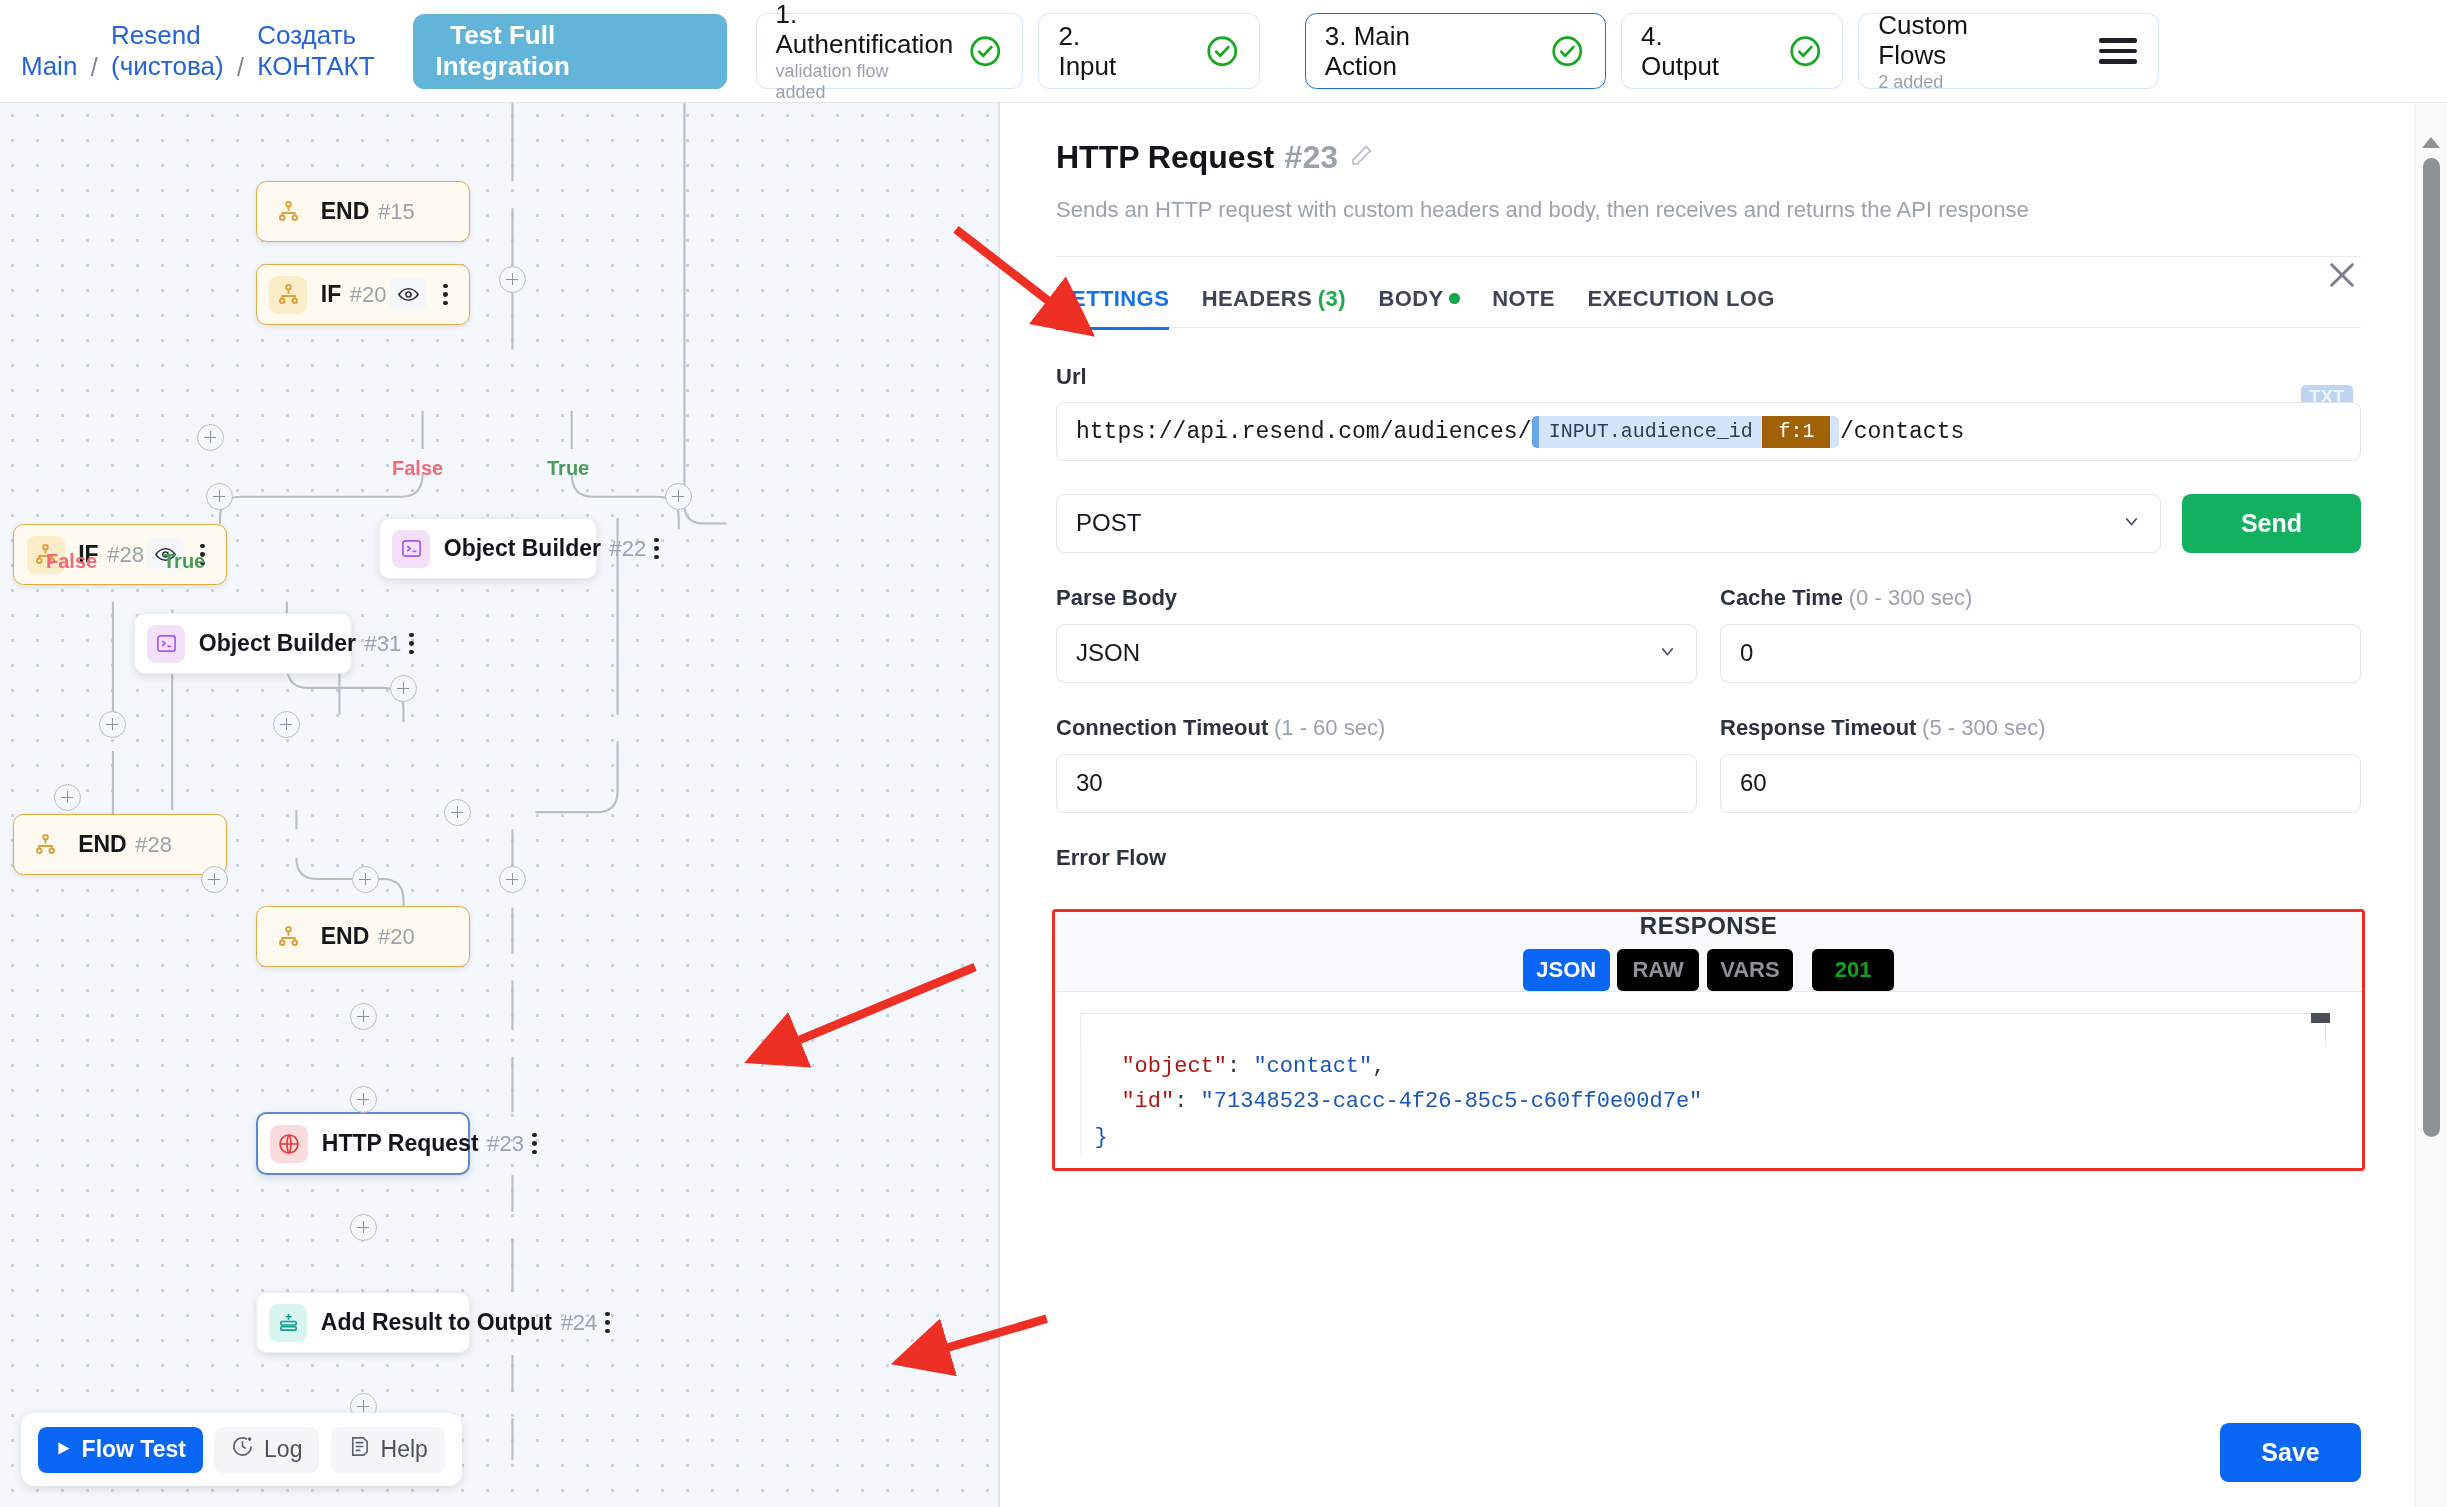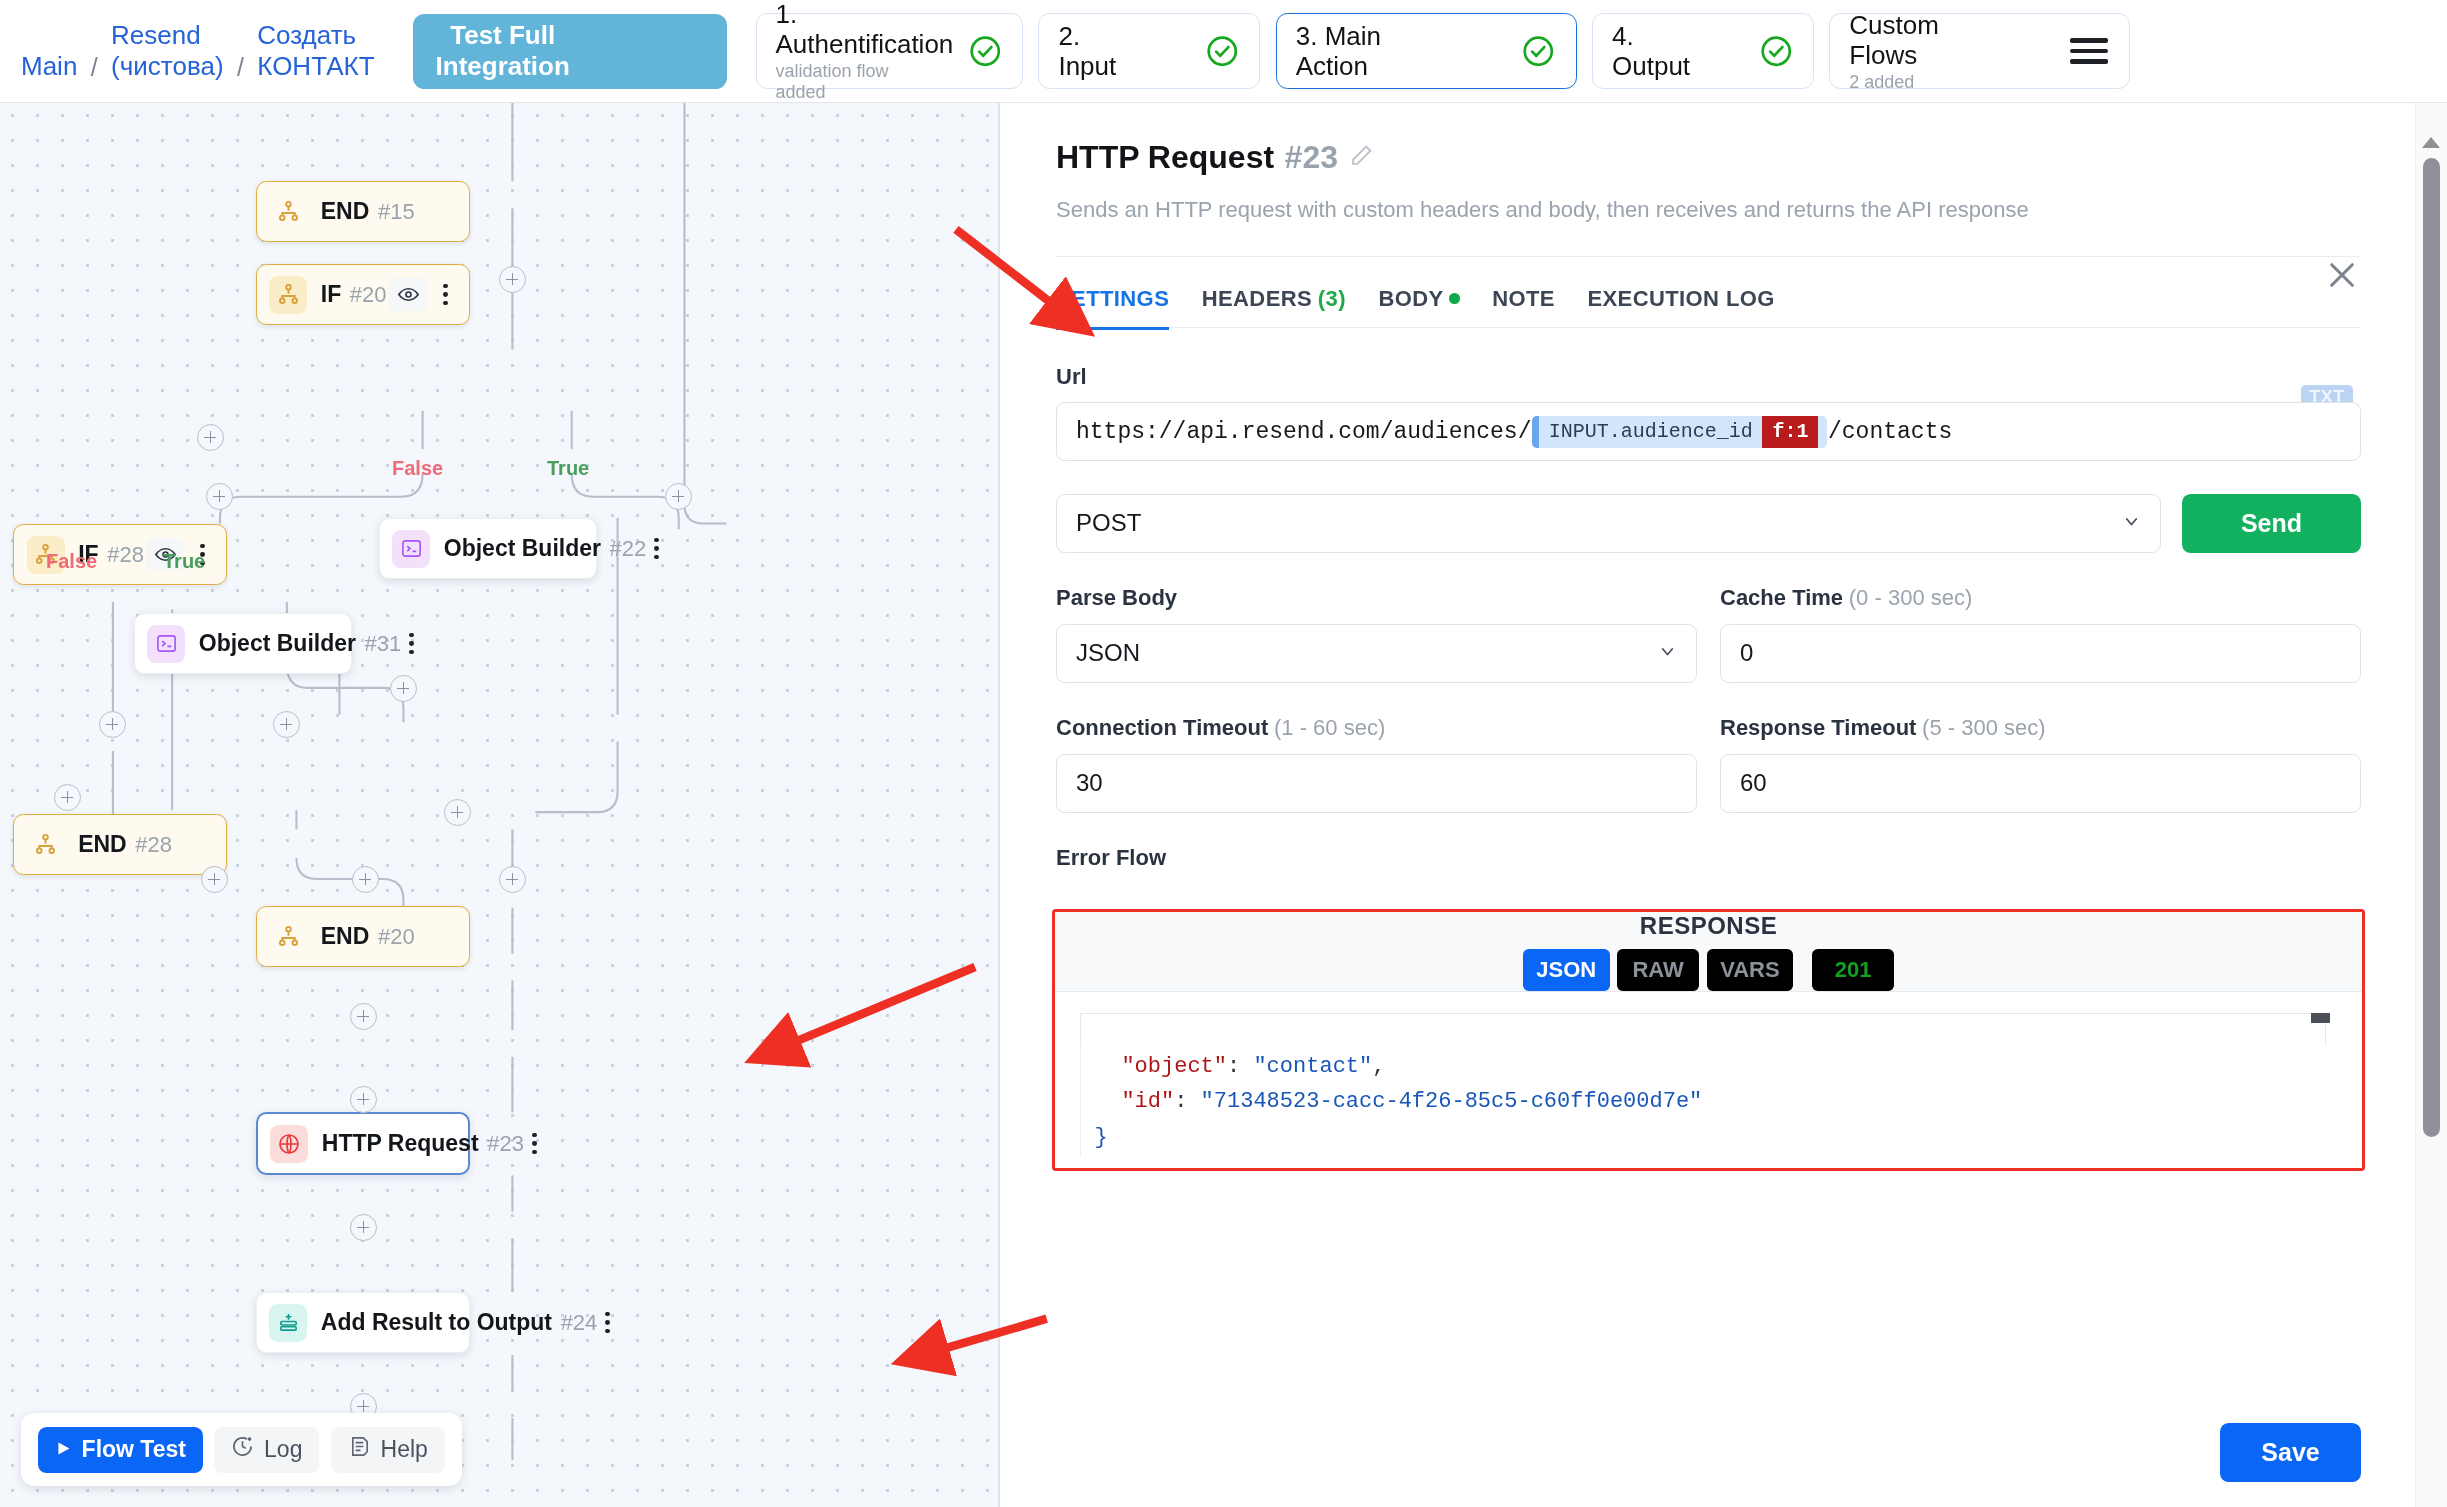--- a/index.html
+++ b/index.html
@@ -30,21 +30,21 @@
   }
 
   .steps { display: flex; align-items: center; gap: 15.3px; margin-left: 29px; flex: 0 0 auto; }
   .step {
     position: relative;
     min-width: 222px; height: 76px; border-radius: 11.5px;
     border: 1px solid #d6e3f5; background: #fff;
     display: flex; align-items: center; justify-content: space-between;
     padding: 0 21px 0 19px; cursor: pointer;
   }
-  .step.active { border: 1.9px solid #1b6fd4; }
+  .step.active { border: 1.9px solid #1b6fd4; margin-left: 29px; }
   .step.wide { min-width: 301px; }
   .step-txt { display: flex; flex-direction: column; }
   .step-title { font-size: 26px; color: #121417; line-height: 1.16; white-space: pre-line; }
   .step-sub { font-size: 18px; color: #9aa3ad; line-height: 1.15; white-space: pre-line; margin-top: 1.9px; }
   .check { width: 32.5px; height: 32.5px; flex: 0 0 auto; margin-left: 15.3px; }
   .burger { width: 38px; flex: 0 0 auto; margin-left: 17px; }
   .burger span { display: block; height: 4.8px; background: #1d2025; border-radius: 1.9px; margin: 5.7px 0; }
 
   
   .canvas {
@@ -148,21 +148,21 @@
 
   .urlwrap { position: relative; }
   .txtbadge {
     position: absolute; right: 7.6px; top: -17px; background: #bcd3f2; color: #f0f5fd;
     font-size: 18px; font-weight: bold; border-radius: 4.8px; padding: 1.9px 8.6px; letter-spacing: 0.5px;
   }
   .tok { display: inline-flex; align-items: center; height: 32.5px; border-radius: 4.8px;
          overflow: hidden; margin: 0 1px; vertical-align: middle; }
   .tok .lead { width: 6.7px; height: 32.5px; background: #6aa7ea; }
   .tok .name { background: #d3e5fb; color: #2b3d52; font-size: 20px; padding: 0 9.6px; line-height: 32.5px; }
-  .tok .fx { background: #b91c1c; color: #fff; font-size: 20px; font-weight: bold; padding: 0 10px; line-height: 32.5px; }
+  .tok .fx { background: #a16207; color: #fff; font-size: 20px; font-weight: normal; padding: 0 16px; line-height: 32.5px; }
   .tok .tail { width: 8.6px; height: 32.5px; background: #d3e5fb; border-radius: 0 4.8px 4.8px 0; }
 
   .send-btn {
     width: 179px; height: 59px; border-radius: 8.6px; background: #11b15f; color: #fff;
     font-size: 25px; font-weight: bold; border: none; cursor: pointer; flex: 0 0 auto;
   }
   .method-row { display: flex; gap: 21px; align-items: center; }
   .method-row .select { flex: 1 1 auto; }
 
   

